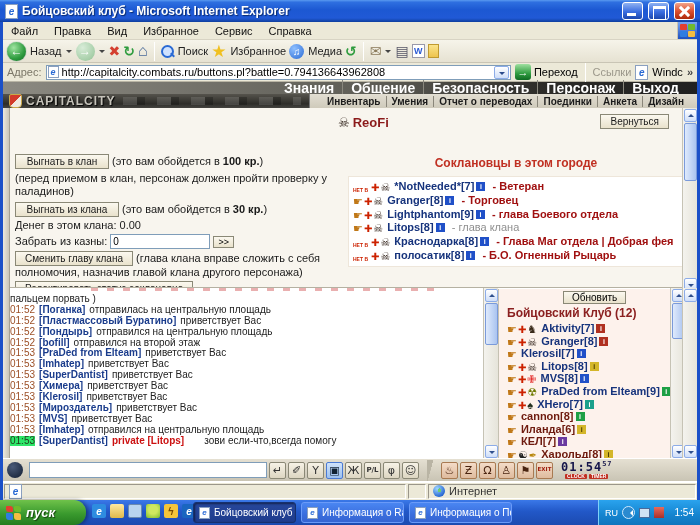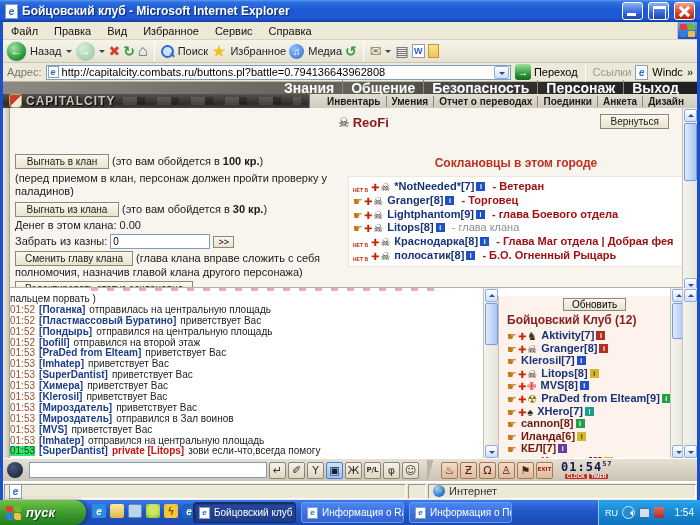--- a/index.html
+++ b/index.html
@@ -126,23 +126,23 @@
 
 .chatrow{position:absolute;top:287px;left:3px;width:694px;height:171px;background:#fff;overflow:hidden;border-top:1px solid #b5b1a2}
 .chatmsgs{position:absolute;left:7px;top:2px;width:472px;height:169px;overflow:hidden;font-size:10px}
 .dashline{position:absolute;left:88px;top:0;width:350px;height:3px;background:repeating-linear-gradient(90deg,rgba(215,110,110,.55) 0 7px,transparent 7px 16px)}
 .msg{height:10.9px;line-height:10.9px;white-space:nowrap;overflow:hidden}
 .msg:first-of-type{margin-top:4px}
 .t{color:#9c4f26;margin-right:4px}
 .t.hl{background:#2ee76a;color:#23401f}
 .cname{color:#1a3c8c;font-weight:bold;margin-right:4px}
 .cname::before{content:"["}.cname::after{content:"]"}
-.priv{color:#cc1111;font-weight:bold;margin-right:4px}
+.priv{color:#cc1111;font-weight:bold;margin-right:20px}
 .mtext{color:#222}
-.roster{position:absolute;left:495px;top:8px;width:175px;height:171px;background:#fdf2ec;overflow:hidden;border-left:1px solid #c5c1b2}
+.roster{position:absolute;left:495px;top:1px;width:175px;height:171px;background:#fdf2ec;overflow:hidden;border-left:1px solid #c5c1b2}
 .refresh-btn{position:absolute;left:64px;top:2px;font-size:10px;padding:0 8px;background:linear-gradient(#fbf8ef,#e9e2cc);border:1px solid #8a8876}
 .roster-title{position:absolute;left:8px;top:17px;font-size:12px;font-weight:bold;color:#8b2020;white-space:nowrap}
 .rlist{position:absolute;left:8px;top:33px;right:2px;bottom:0;overflow:hidden}
 .rrow{height:12.6px;line-height:12.6px;white-space:nowrap;font-size:11px;overflow:visible}
 
 
 .chatbar{position:absolute;top:458px;left:3px;width:694px;height:23px;background:linear-gradient(#e5e0d2,#c9c4b4);border-top:1px solid #fff;display:flex;align-items:center;padding:0 4px;gap:2px}
 .talkhead{width:16px;height:16px;border-radius:50%;background:radial-gradient(circle at 35% 30%,#4a5a78,#101c30);margin-right:4px;flex:none}
 .chat-input{width:238px;height:16px;border:1px solid #7f9db9;background:#fff;font-size:10px;font-family:inherit;padding:0 3px}
 .cbtn{width:17px;height:17px;flex:none;display:inline-flex;align-items:center;justify-content:center;font-size:11px;line-height:1;
@@ -406,23 +406,20 @@
         <div class="msg">
           <span class="t">01:53</span><span class="cname">Химера</span><span class="mtext">приветствует Вас</span>
         </div>
         <div class="msg">
           <span class="t">01:53</span><span class="cname">Klerosil</span><span class="mtext">приветствует Вас</span>
         </div>
         <div class="msg">
           <span class="t">01:53</span><span class="cname">Мироздатель</span><span class="mtext">приветствует Вас</span>
         </div>
         <div class="msg">
-          <span class="t">01:53</span><span class="cname">Мироздатель</span><span class="mtext">отправился в Зал воинов</span>
-        </div>
-        <div class="msg">
           <span class="t">01:53</span><span class="cname">MVS</span><span class="mtext">приветствует Вас</span>
         </div>
         <div class="msg">
           <span class="t">01:53</span><span class="cname">Imhatep</span><span class="mtext">отправился на центральную площадь</span>
         </div>
         <div class="msg">
           <span class="t hl">01:53</span><span class="cname">SuperDantist</span><span class="priv">private [Litops]</span><span class="mtext">зови если-что,всегда помогу</span>
         </div>
     </div>
 

